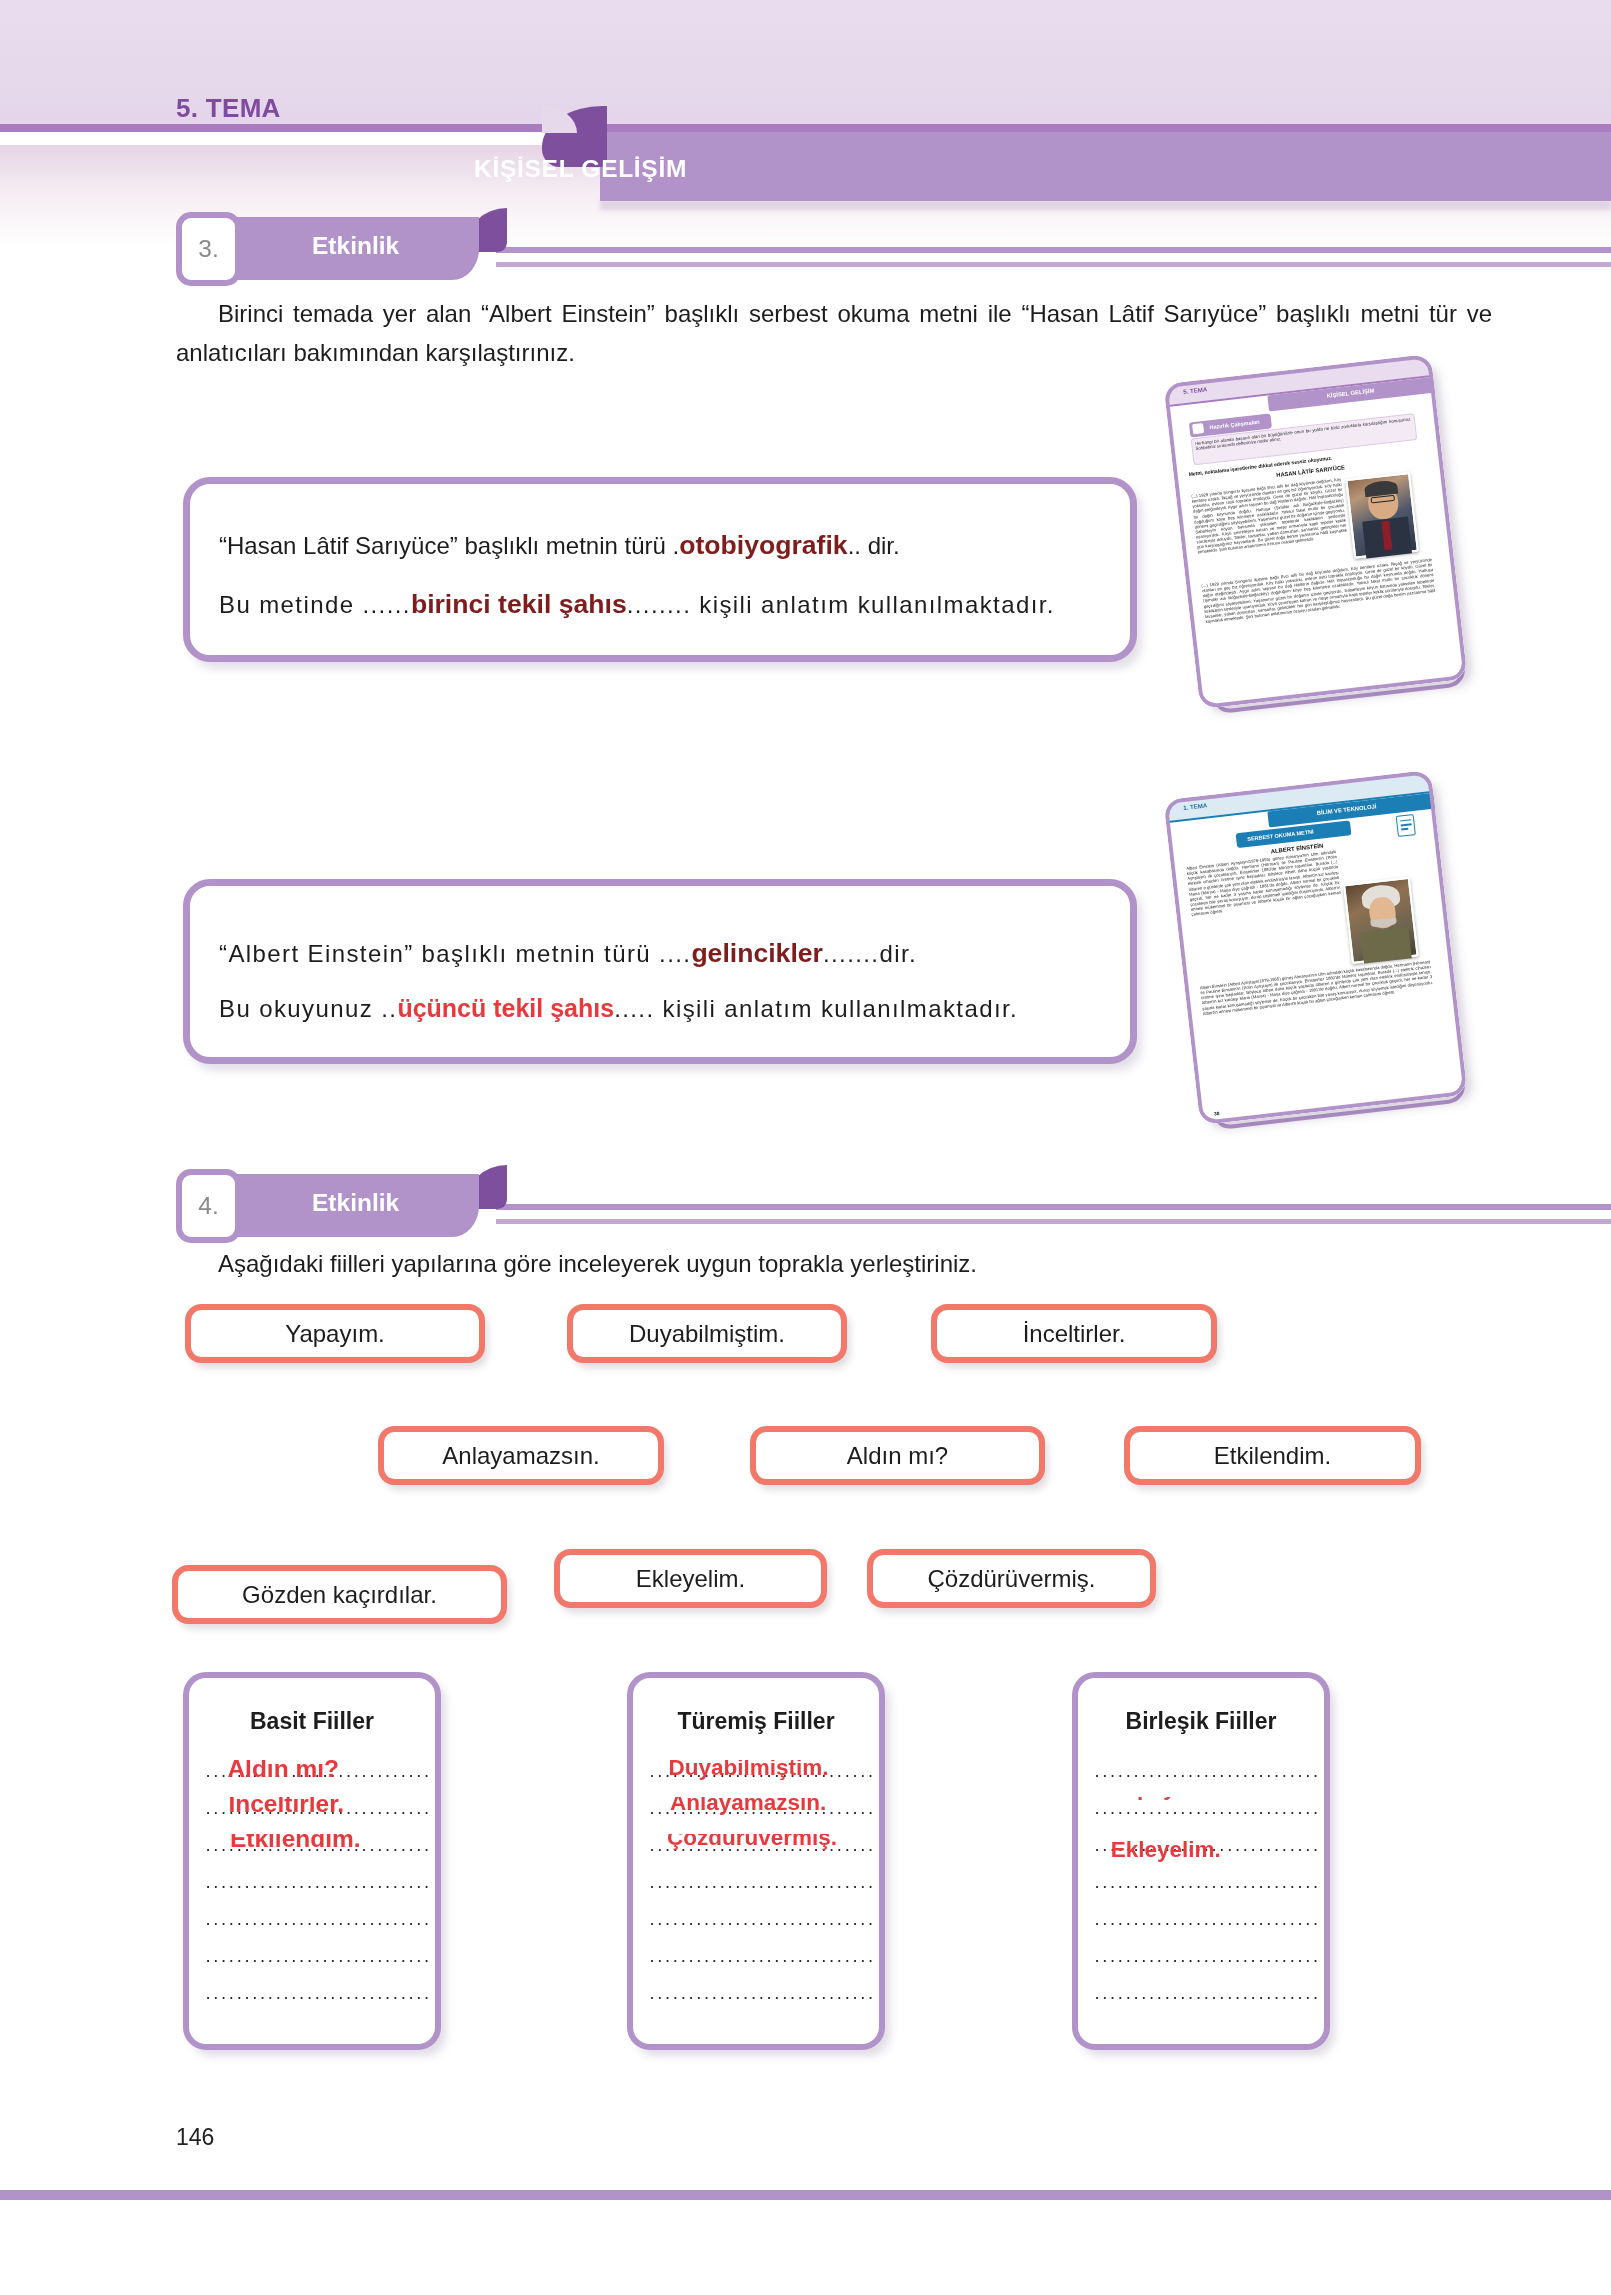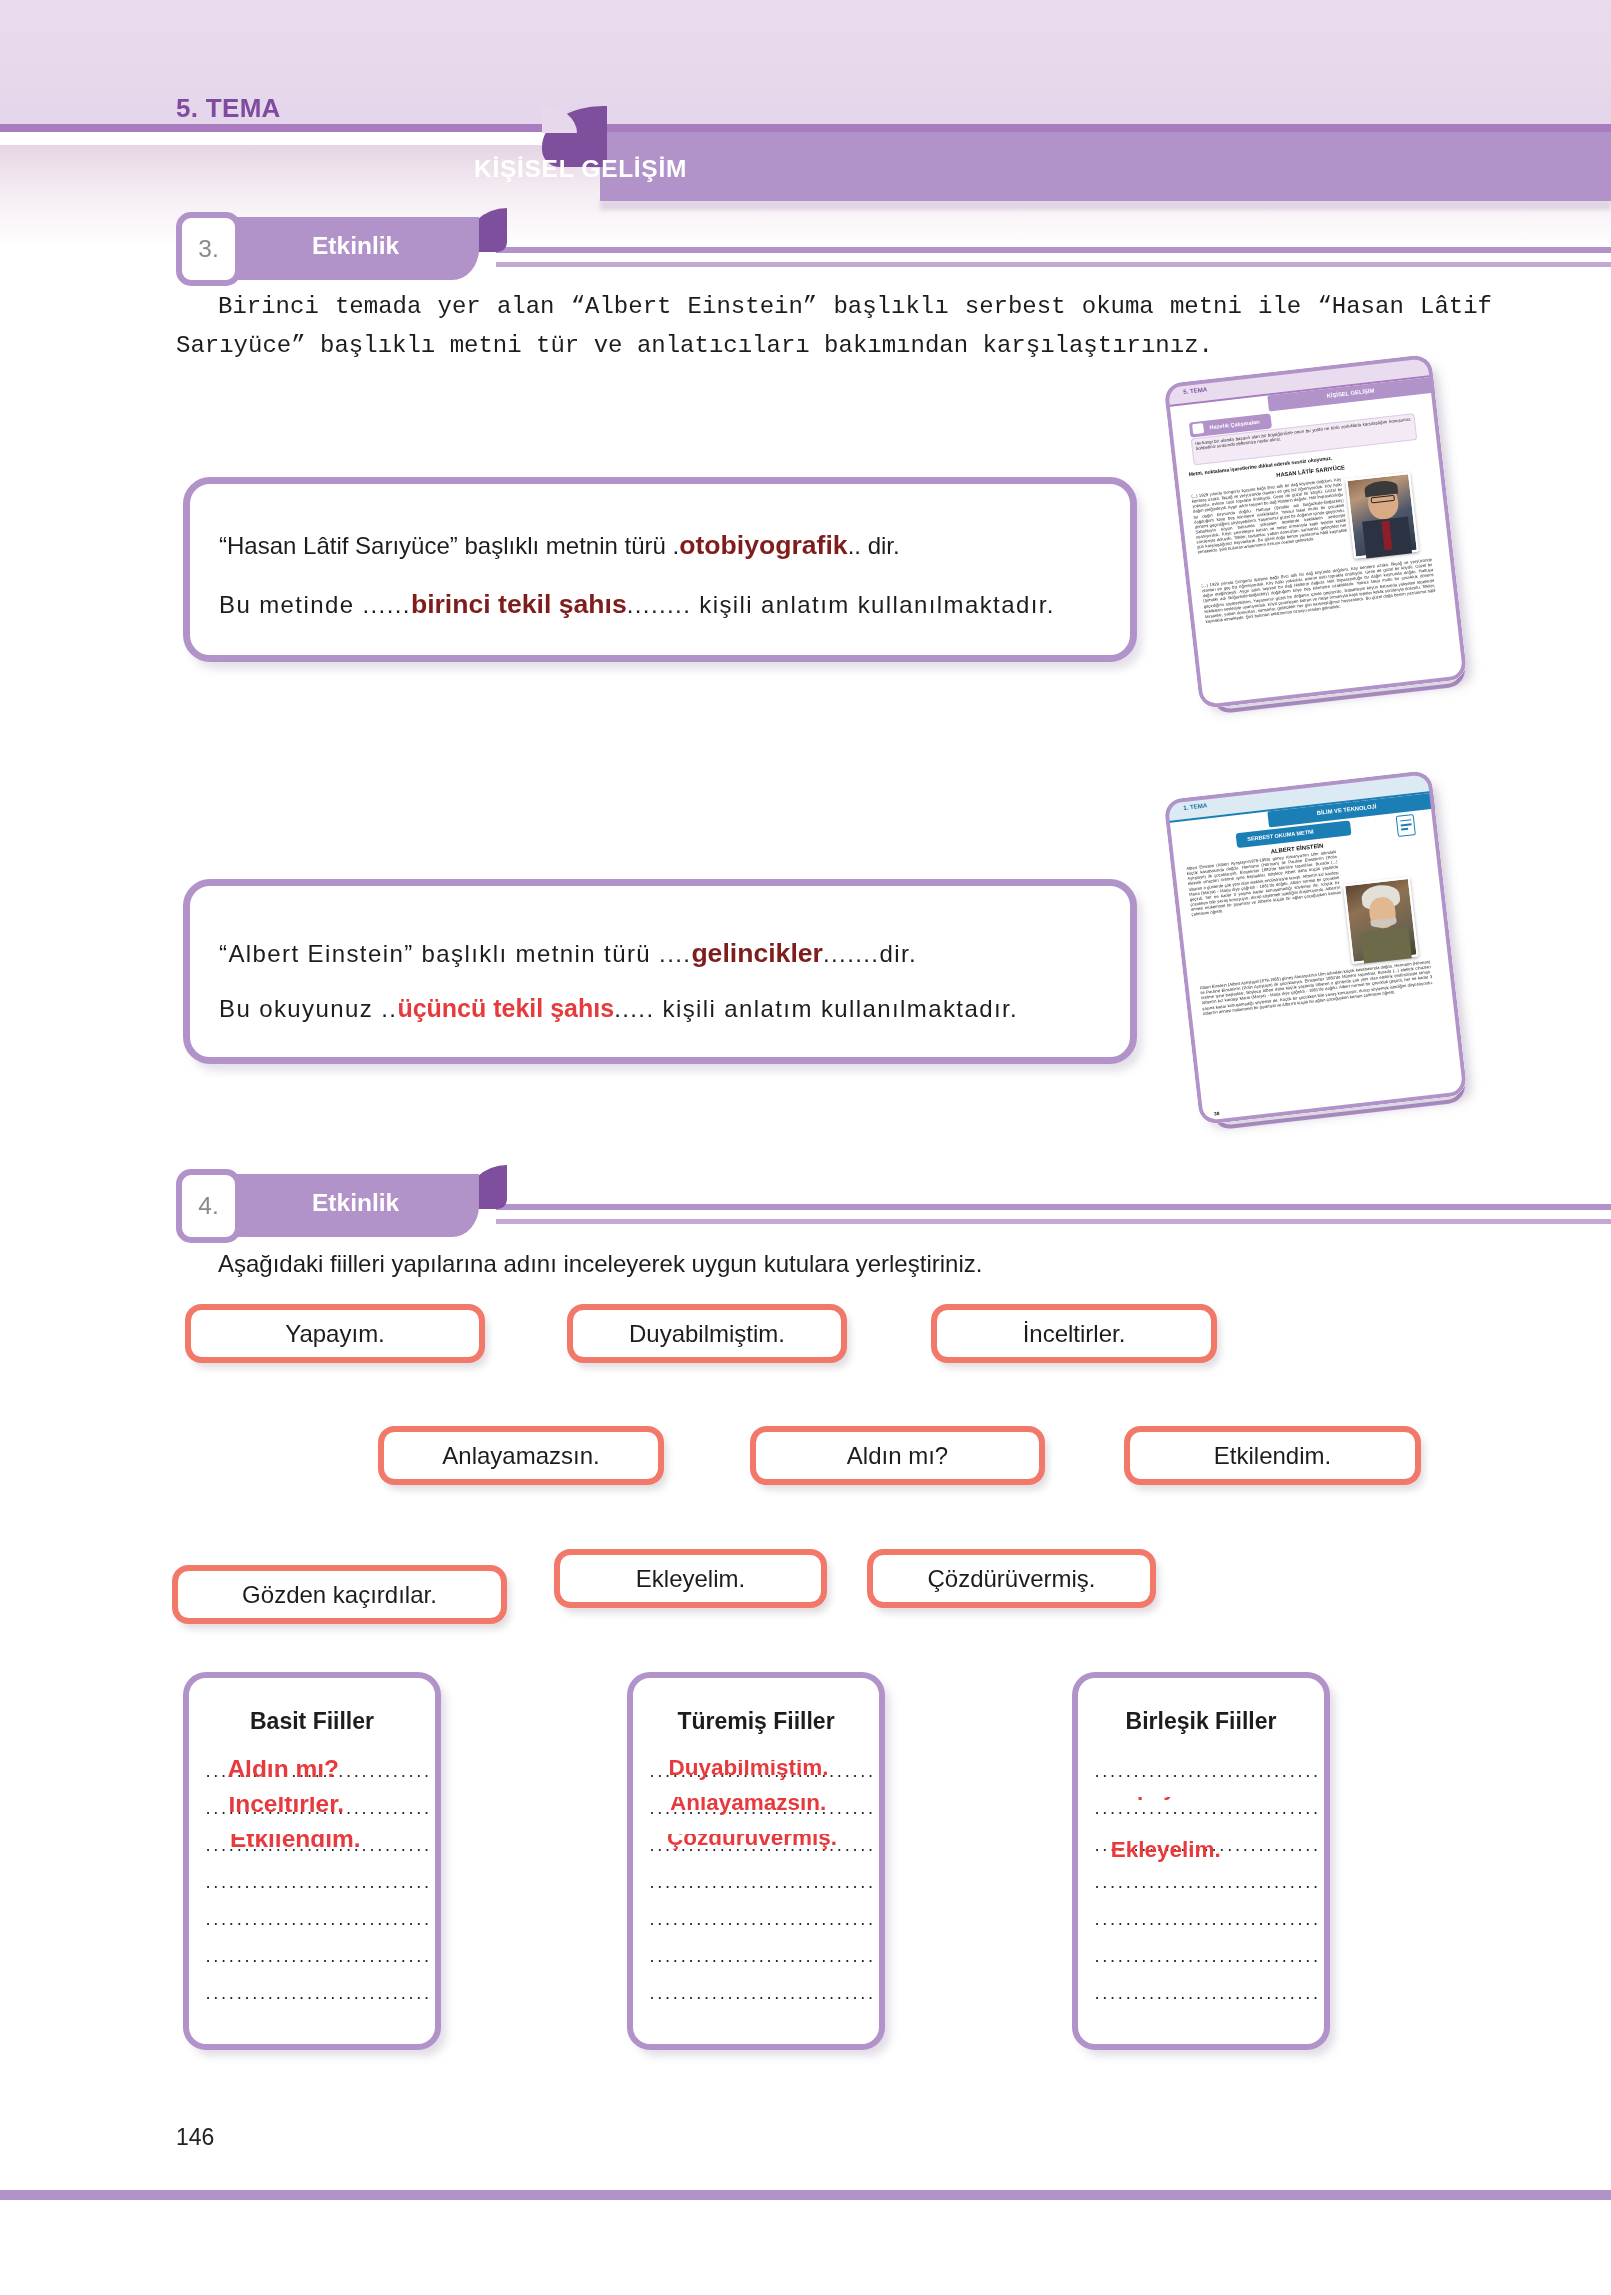--- a/index.html
+++ b/index.html
@@ -200,21 +200,21 @@
 
   <div class="act" style="left:176px; top:217px; width:1316px;">
     <div class="act-line1"></div>
     <div class="act-line2"></div>
     <div class="act-fold"></div>
     <div class="act-ribbon"></div>
     <div class="act-numbox">3.</div>
     <div class="act-label">Etkinlik</div>
   </div>
 
-  <div class="para" style="left:176px; top:288px; width:1316px;font-family:Liberation Mono, monospace;">
+  <div class="para" style="left:176px; top:295px; width:1316px;">
     <span class="ind"></span><span>Birinci temada yer alan “Albert Einstein” başlıklı serbest okuma metni ile “Hasan Lâtif Sarıyüce” başlıklı metni tür ve anlatıcıları bakımından karşılaştırınız.</span>
   </div>
 
   <div style="position:absolute; left:1171px; top:368px; width:314px; height:361px;">
 
     <div class="tb-back" style="left:24.5px; top:24.5px; transform:rotate(-6.5deg);"></div>
 
     <div class="thumb" style="left:9.5px; top:0; transform:rotate(-6.5deg); background:#fff;">
       <div class="thumb-inner">
 
@@ -306,21 +306,21 @@
   <div class="act" style="left:176px; top:1174px; width:1316px;">
     <div class="act-line1"></div>
     <div class="act-line2"></div>
     <div class="act-fold"></div>
     <div class="act-ribbon"></div>
     <div class="act-numbox">4.</div>
     <div class="act-label">Etkinlik</div>
   </div>
 
   <div class="para" style="left:176px; top:1245px; width:1316px;">
-    <span class="ind"></span><span>Aşağıdaki fiilleri yapılarına adını inceleyerek uygun kutulara yerleştiriniz.</span>
+    <span class="ind"></span><span>Aşağıdaki fiilleri yapılarına göre inceleyerek uygun toprakla yerleştiriniz.</span>
   </div>
 
   <div class="pill" style="left:185px;  top:1304px; width:300px;">
     <span>Yapayım.</span>
   </div>
   <div class="pill" style="left:567px;  top:1304px; width:280px;">
     <span>Duyabilmiştim.</span>
   </div>
   <div class="pill" style="left:931px; top:1304px; width:286px;">
     <span>İnceltirler.</span>

